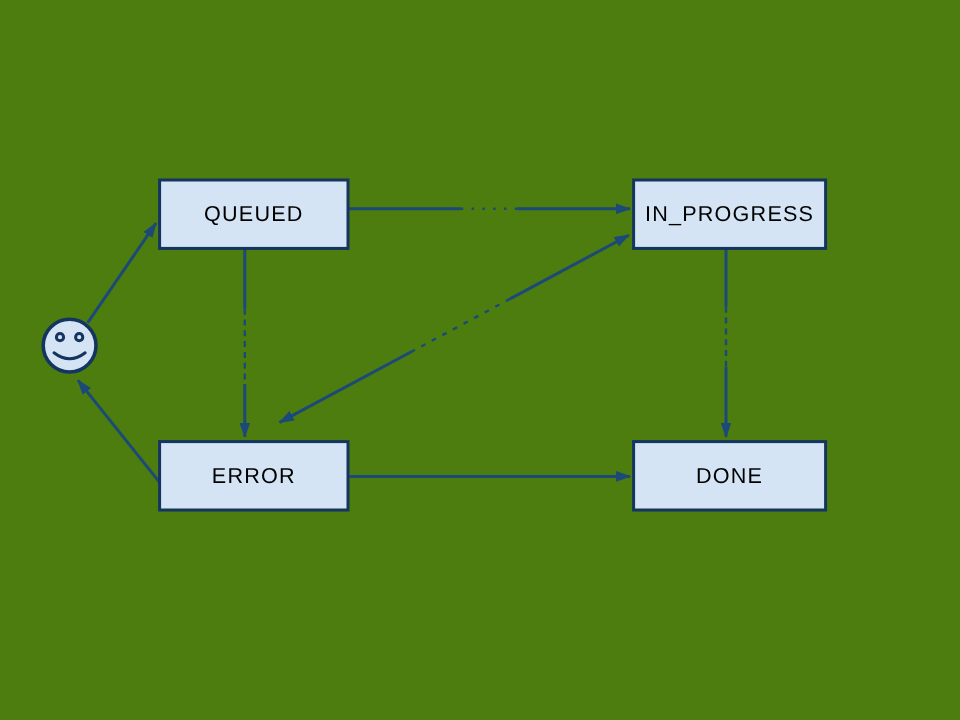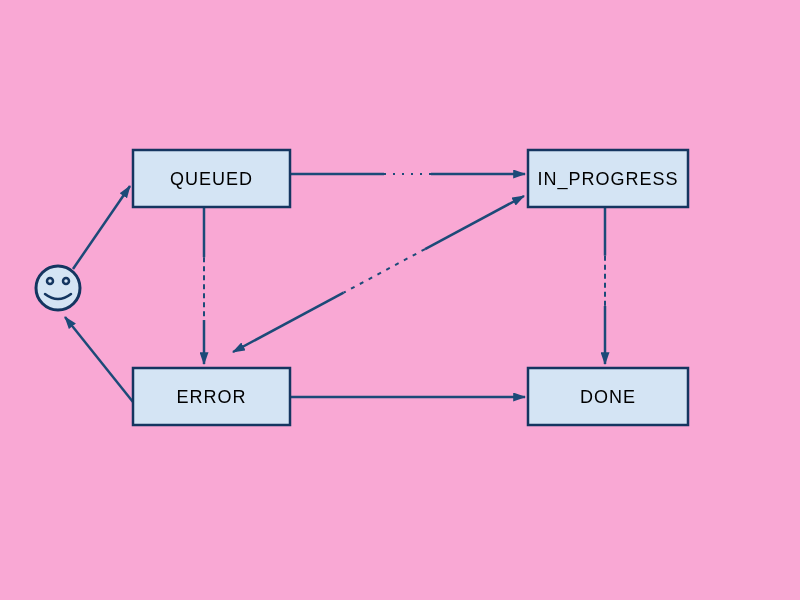--- a/index.html
+++ b/index.html
@@ -1,20 +1,20 @@
 <!DOCTYPE html>
 <html><head>
 <meta charset="utf-8">
 <style>
   html, body { margin: 0; padding: 0; background: #000; }
   #stage {
     position: relative;
     width: 800px;
     height: 600px;
-    background: #f9a8d4;
+    background: #4d7c0f;
     overflow: hidden;
     font-family: "Liberation Sans", sans-serif;
   }
   #diagram-svg { display: block; }
   .node-label {
     font-family: "Liberation Sans", sans-serif;
     font-size: 18px;
     letter-spacing: 1px;
     fill: #000000;
   }

